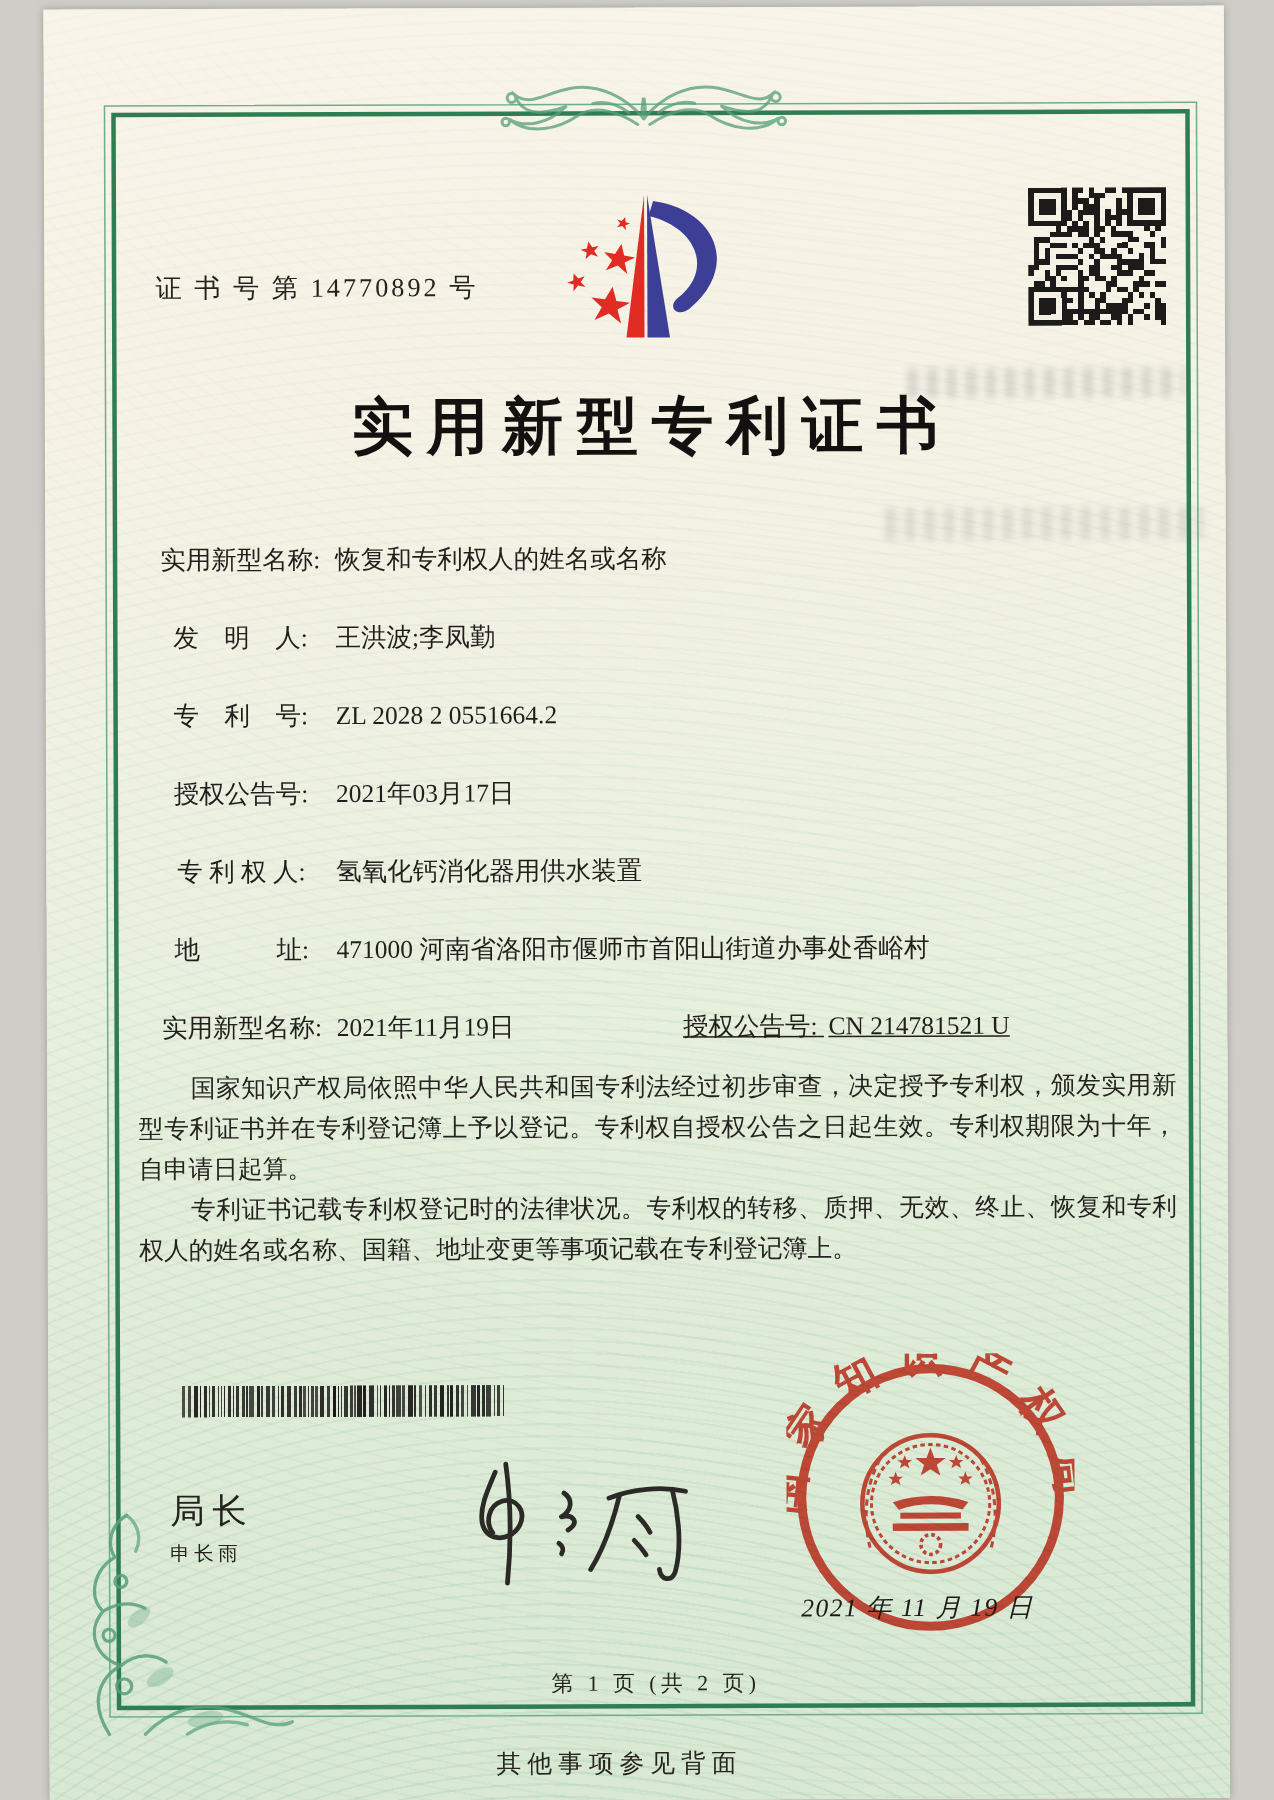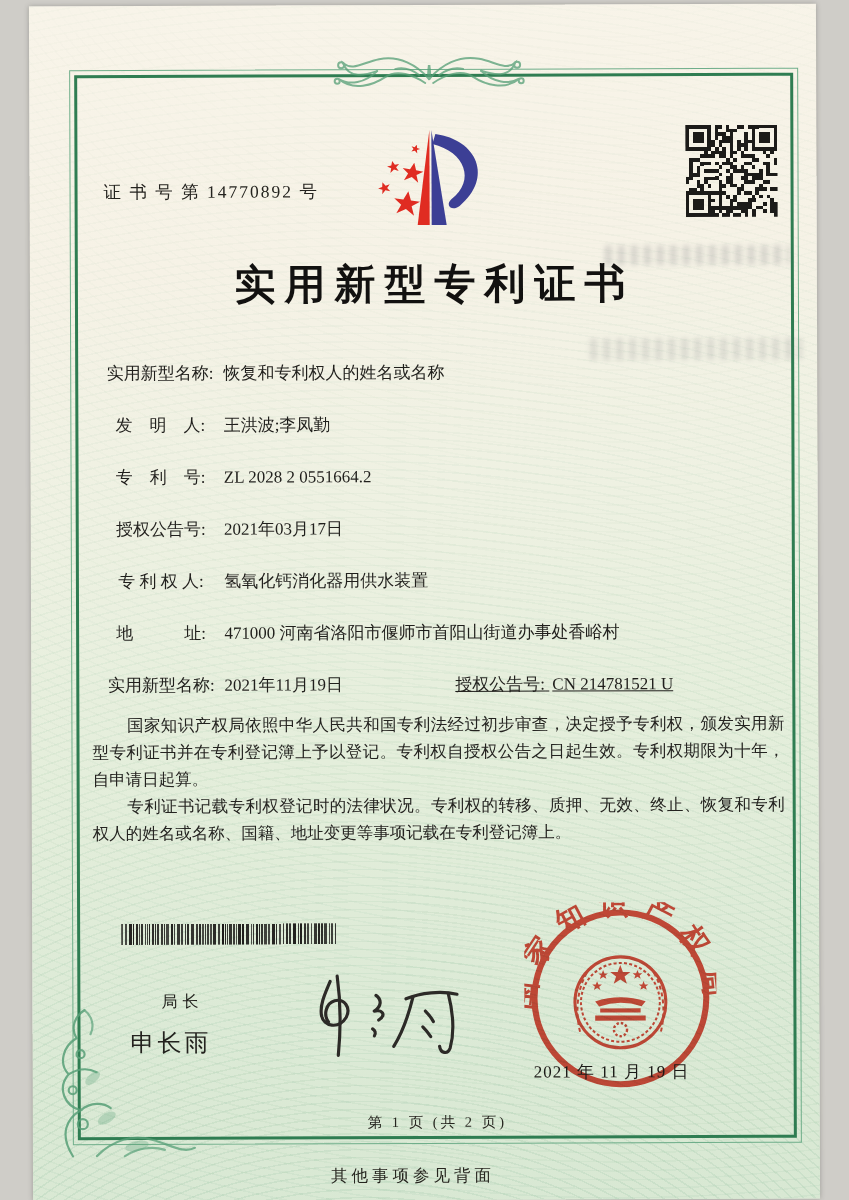--- a/index.html
+++ b/index.html
@@ -24,26 +24,26 @@
   .title{position:absolute;left:40px;top:252px;width:729px;text-align:center;
          font-size:41px;font-weight:700;letter-spacing:9px;color:#121110;}
   .field-row{position:absolute;left:74px;width:690px;font-size:17px;color:#201f1c;white-space:nowrap;}
   .field-label{display:inline-block;width:112px;text-align:center;}
   .field-value{margin-left:3px;}
   .grant-right{position:absolute;left:350px;top:0;text-decoration:underline;}
   .paras{position:absolute;left:61px;top:706px;width:692px;font-size:16.5px;line-height:27px;
          color:#242320;text-align:justify;}
   .paras p{margin:0;text-indent:2.1em;}
   .barcode{position:absolute;left:89px;top:918px;width:219px;height:21px;}
-  .director-label{position:absolute;left:81px;top:986px;font-size:16px;letter-spacing:5px;color:#23221e;margin-left:48px;}
-  .director-name{position:absolute;left:98px;top:1021px;font-size:24px;letter-spacing:3px;color:#23221e;}
+  .director-label{position:absolute;left:81px;top:986px;font-size:23px;letter-spacing:5px;color:#23221e;}
+  .director-name{position:absolute;left:81px;top:1021px;font-size:13px;letter-spacing:3px;color:#23221e;}
   .signature{position:absolute;left:252px;top:960px;width:185px;height:100px;}
   .seal{position:absolute;left:492px;top:898px;width:192px;height:192px;opacity:.9;mix-blend-mode:multiply;}
   .seal-date{position:absolute;left:489px;top:1056px;width:180px;text-align:center;
-             font-size:17px;letter-spacing:1px;color:#1b1a17;}
+             font-size:17px;letter-spacing:1px;color:#1b1a17;font-style:italic;}
   .page-info{position:absolute;left:40px;top:1108px;width:729px;text-align:center;
              font-size:14.5px;letter-spacing:3px;color:#26251f;}
   .back-note{position:absolute;left:40px;top:1160px;width:680px;text-align:center;
              font-size:16.5px;letter-spacing:4px;color:#26251f;}
   .ornament-top{position:absolute;left:300px;top:30px;width:200px;height:64px;opacity:.85;}
   .ornament-bl{position:absolute;left:4px;top:1000px;width:210px;height:152px;opacity:.85;}
   .smudge{position:absolute;filter:blur(2.5px);opacity:.35;pointer-events:none;
           background:repeating-linear-gradient(90deg,rgba(80,80,92,.5) 0 7px,transparent 7px 13px);}
   .smudge.s1{left:575px;top:241px;width:185px;height:20px;}
   .smudge.s2{left:560px;top:334px;width:212px;height:22px;opacity:.28;}

